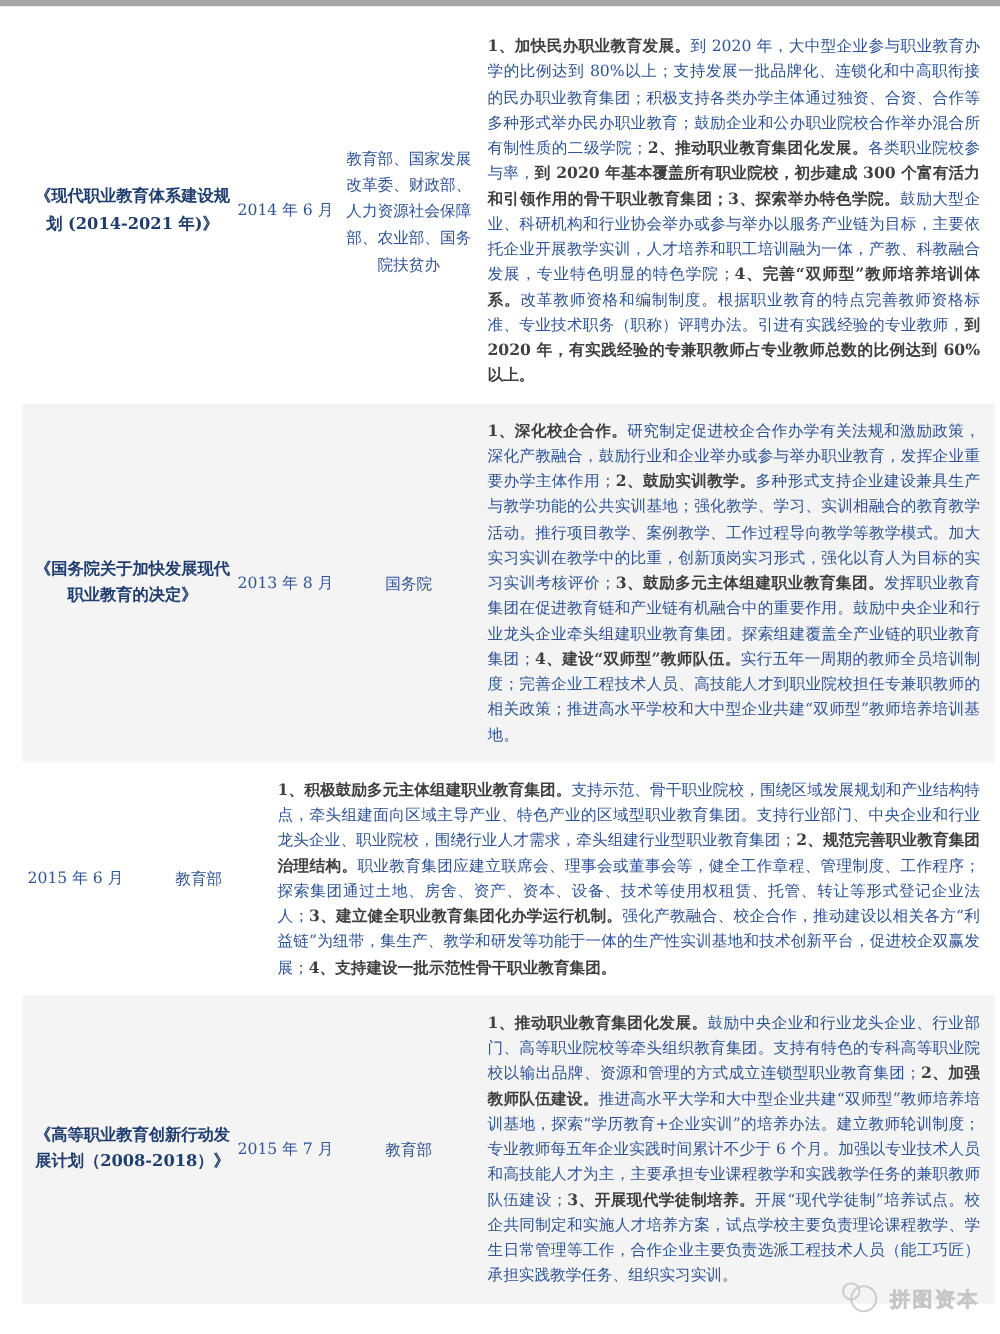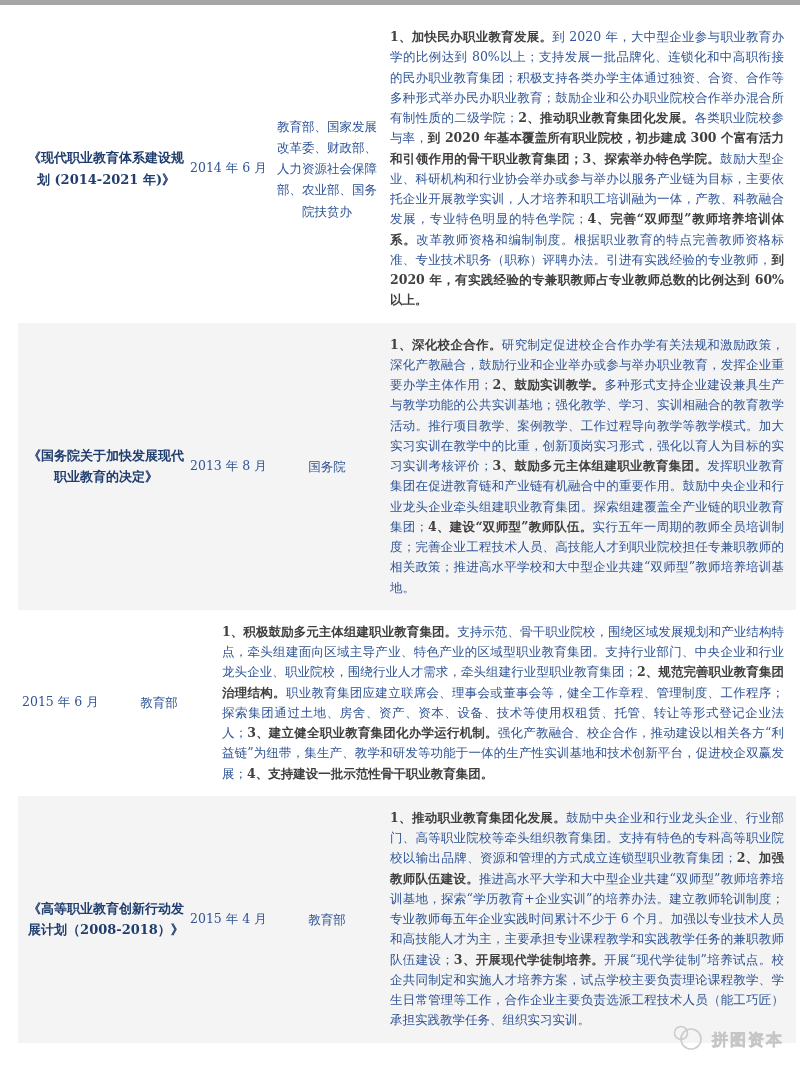--- a/index.html
+++ b/index.html
@@ -61,21 +61,21 @@
   </div>
 
   <div class="row">
     <div class="cell col-date">2015 年 6 月</div>
     <div class="cell col-issuer">教育部</div>
     <div class="cell col-content"><span class="seg-bold">1、积极鼓励多元主体组建职业教育集团。</span><span>支持示范、骨干职业院校，围绕区域发展规划和产业结构特点，牵头组建面向区域主导产业、特色产业的区域型职业教育集团。支持行业部门、中央企业和行业龙头企业、职业院校，围绕行业人才需求，牵头组建行业型职业教育集团；</span><span class="seg-bold">2、规范完善职业教育集团治理结构。</span><span>职业教育集团应建立联席会、理事会或董事会等，健全工作章程、管理制度、工作程序；探索集团通过土地、房舍、资产、资本、设备、技术等使用权租赁、托管、转让等形式登记企业法人；</span><span class="seg-bold">3、建立健全职业教育集团化办学运行机制。</span><span>强化产教融合、校企合作，推动建设以相关各方“利益链”为纽带，集生产、教学和研发等功能于一体的生产性实训基地和技术创新平台，促进校企双赢发展；</span><span class="seg-bold">4、支持建设一批示范性骨干职业教育集团。</span></div>
   </div>
 
   <div class="row alt">
     <div class="cell col-policy">《高等职业教育创新行动发展计划（2008-2018）》</div>
-    <div class="cell col-date">2015 年 4 月</div>
+    <div class="cell col-date">2015 年 7 月</div>
     <div class="cell col-issuer">教育部</div>
     <div class="cell col-content"><span class="seg-bold">1、推动职业教育集团化发展。</span><span>鼓励中央企业和行业龙头企业、行业部门、高等职业院校等牵头组织教育集团。支持有特色的专科高等职业院校以输出品牌、资源和管理的方式成立连锁型职业教育集团；</span><span class="seg-bold">2、加强教师队伍建设。</span><span>推进高水平大学和大中型企业共建“双师型”教师培养培训基地，探索“学历教育+企业实训”的培养办法。建立教师轮训制度；专业教师每五年企业实践时间累计不少于 6 个月。加强以专业技术人员和高技能人才为主，主要承担专业课程教学和实践教学任务的兼职教师队伍建设；</span><span class="seg-bold">3、开展现代学徒制培养。</span><span>开展“现代学徒制”培养试点。校企共同制定和实施人才培养方案，试点学校主要负责理论课程教学、学生日常管理等工作，合作企业主要负责选派工程技术人员（能工巧匠）承担实践教学任务、组织实习实训。</span></div>
   </div>
 
 </div>
 
 <div class="watermark">
   <span class="logo-mark">
     <svg width="34" height="28" viewBox="0 0 34 28">
       <circle cx="9" cy="9" r="6.5" fill="none" stroke="#c8c8c8" stroke-width="1.6"></circle>

